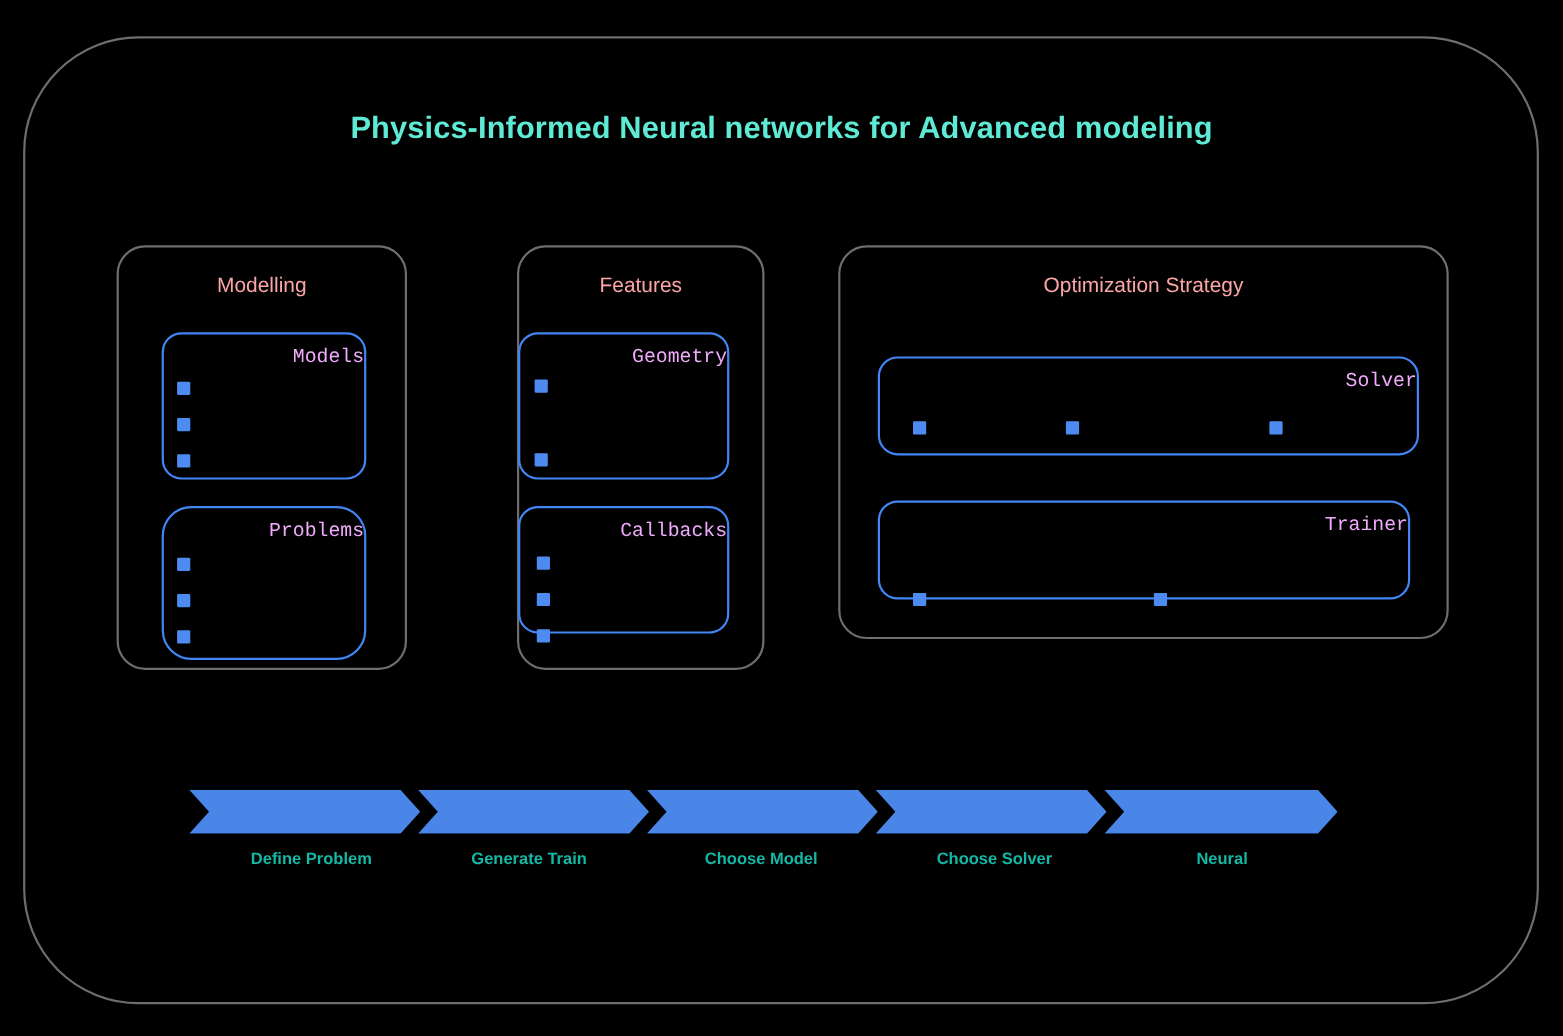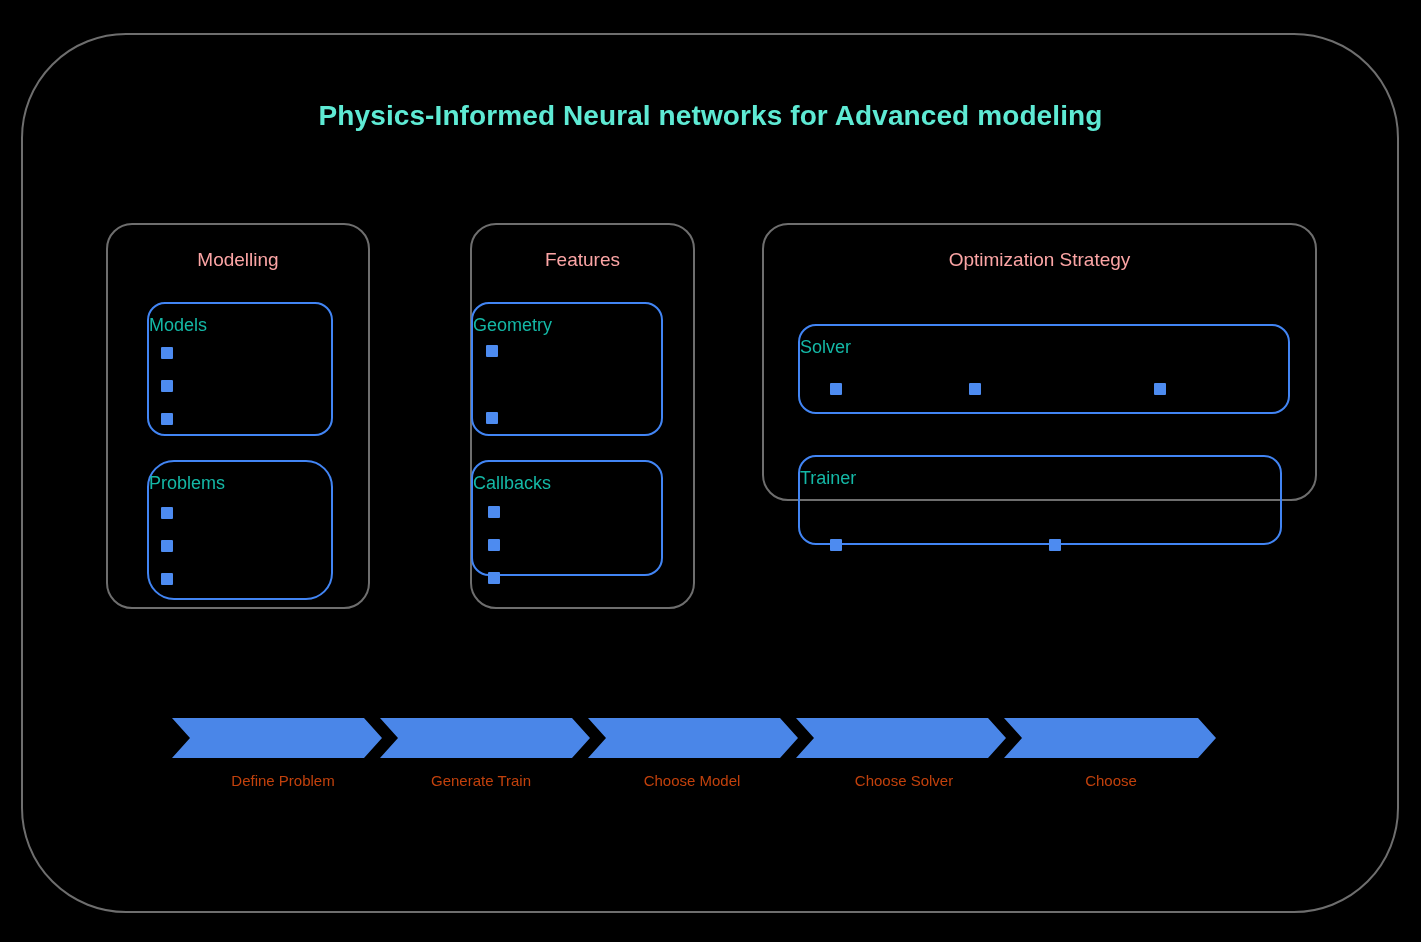--- a/index.html
+++ b/index.html
@@ -44,21 +44,21 @@
   
   .group-panel {
     position: absolute;
     border: 2px solid #6e6e6e;
     border-radius: 26px;
     background: transparent;
   }
 
   #group-modelling  { left: 106px; top: 223px; width: 264px; height: 386px; }
   #group-features   { left: 430px; top: 223px; width: 225px; height: 386px; margin-left: 40px; }
-  #group-optimization { left: 762px; top: 223px; width: 555px; height: 278px; }
+  #group-optimization { left: 762px; top: 223px; width: 555px; height: 358px; }
 
   .group-title {
     position: absolute;
     left: 0;
     top: 24px;
     width: 100%;
     text-align: center;
     font-size: 19px;
     font-weight: normal;
     color: #fca5a5;
@@ -70,24 +70,25 @@
     border: 2.5px solid #4285f4;
     border-radius: 18px;
     background: transparent;
   }
 
   .sub-title {
     position: absolute;
     left: 0;
     top: 11px;
     width: 100%;
-    text-align: left;
+    text-align: right;
     font-size: 18px;
     font-weight: normal;
-    color: #14b8a6;
+    color: #f0abfc;
+    font-family: Liberation Mono, monospace;
   }
 
   
   #box-models    { left: 147px; top: 302px; width: 186px; height: 134px; }
   #box-problems  { left: 147px; top: 460px; width: 186px; height: 140px; border-radius: 27px; }
   #box-geometry  { left: 471px; top: 302px; width: 192px; height: 134px; padding-left: 20px; }
   #box-callbacks { left: 471px; top: 460px; width: 192px; height: 116px; }
   #box-solver    { left: 798px; top: 324px; width: 492px; height: 90px; }
   #box-trainer   { left: 798px; top: 455px; width: 484px; height: 90px; }
 
@@ -133,22 +134,22 @@
     clip-path: polygon(0 0, calc(100% - 18px) 0, 100% 50%, calc(100% - 18px) 100%, 0 100%, 18px 50%);
   }
   .chevron:first-child {
     clip-path: polygon(0 0, calc(100% - 18px) 0, 100% 50%, calc(100% - 18px) 100%, 0 100%, 18px 50%);
   }
 
   .step-label {
     position: absolute;
     top: 772px;
     font-size: 15px;
-    font-weight: normal;
-    color: #c2410c;
+    font-weight: bold;
+    color: #14b8a6;
     text-align: center;
     white-space: nowrap;
   }
 </style>
 </head>
 <body>
 
 <div id="outer-frame"></div>
 
 <div id="diagram-title">Physics-Informed Neural networks for Advanced modeling</div>
@@ -261,14 +262,14 @@
     <div class="chevron" style="left: 208px; width: 210px;"></div>
     <div class="chevron" style="left: 416px; width: 210px;"></div>
     <div class="chevron" style="left: 624px; width: 210px;"></div>
     <div class="chevron" style="left: 832px; width: 212px;"></div>
   </div>
 <div id="pipeline-labels">
     <div class="step-label" style="left: 163px; width: 240px;">Define Problem</div>
     <div class="step-label" style="left: 361px; width: 240px;">Generate Train</div>
     <div class="step-label" style="left: 572px; width: 240px;">Choose Model</div>
     <div class="step-label" style="left: 784px; width: 240px;">Choose Solver</div>
-    <div class="step-label" style="left: 991px; width: 240px;">Choose</div>
+    <div class="step-label" style="left: 991px; width: 240px;">Neural</div>
   </div>
 
 </body></html>

